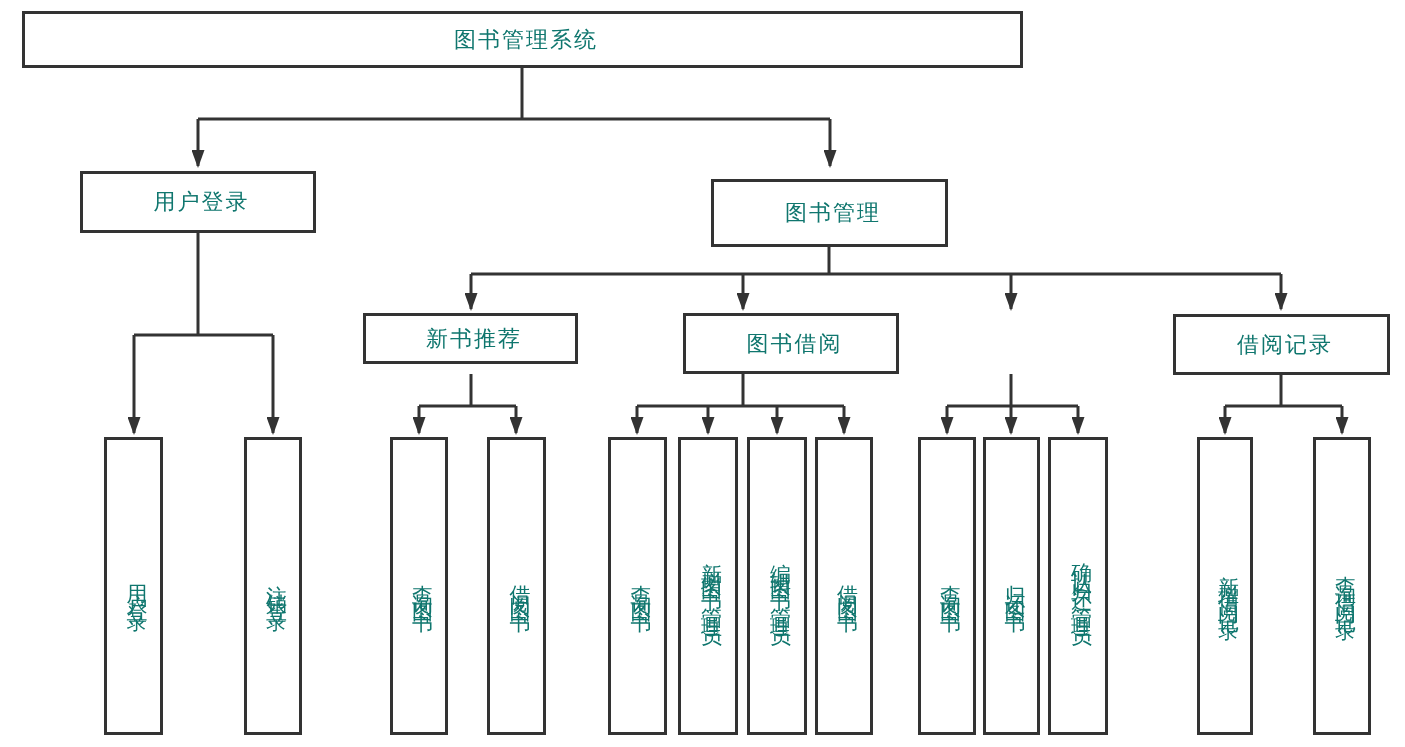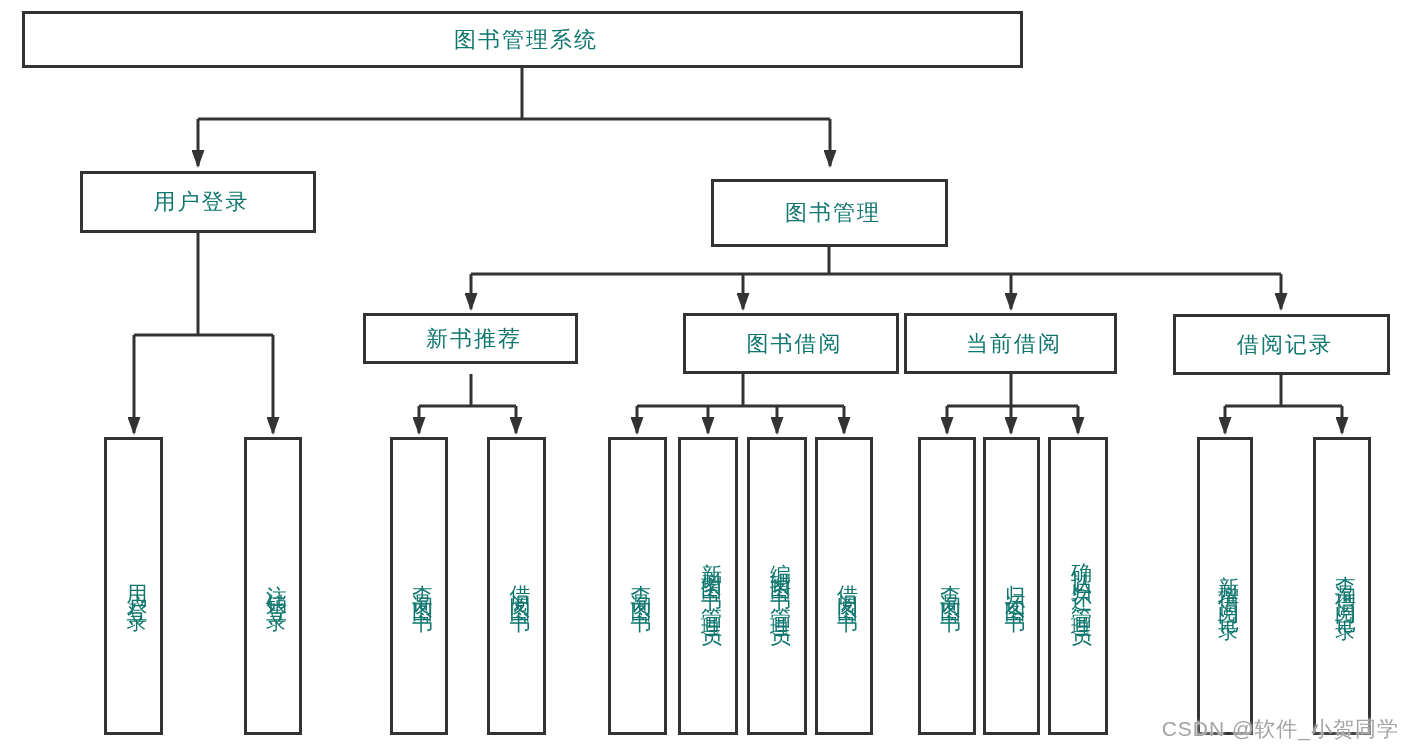--- a/index.html
+++ b/index.html
@@ -79,35 +79,33 @@
     </g>
   </svg>
 
   <div class="node" style="left:22px; top:11px; width:1001px; height:57px;">图书管理系统</div>
 
   <div class="node" style="left:80px; top:171px; width:236px; height:62px;">用户登录</div>
   <div class="node" style="left:711px; top:171px; width:237px; height:68px;margin-top:8px;">图书管理</div>
 
   <div class="node" style="left:363px; top:313px; width:215px; height:51px;">新书推荐</div>
   <div class="node" style="left:635px; top:313px; width:216px; height:61px;margin-left:48px;">图书借阅</div>
-  <div class="node" style="left:904px; top:313px; width:213px; height:61px;">当前借阅</div>
   <div class="node" style="left:1173px; top:314px; width:217px; height:61px;">借阅记录</div>
 
   <div class="node leaf" style="left:104px; top:437px; width:59px; height:298px;">用户登录</div>
   <div class="node leaf" style="left:244px; top:437px; width:58px; height:298px;">注销登录</div>
 
   <div class="node leaf" style="left:390px; top:437px; width:58px; height:298px;">查询图书</div>
   <div class="node leaf" style="left:487px; top:437px; width:59px; height:298px;">借阅图书</div>
 
   <div class="node leaf" style="left:608px; top:437px; width:59px; height:298px;">查询图书</div>
   <div class="node leaf" style="left:678px; top:437px; width:60px; height:298px;">新增图书（管理员）</div>
   <div class="node leaf" style="left:747px; top:437px; width:60px; height:298px;">编辑图书（管理员）</div>
   <div class="node leaf" style="left:815px; top:437px; width:58px; height:298px;">借阅图书</div>
 
   <div class="node leaf" style="left:918px; top:437px; width:58px; height:298px;">查询图书</div>
   <div class="node leaf" style="left:983px; top:437px; width:57px; height:298px;">归还图书</div>
   <div class="node leaf" style="left:1048px; top:437px; width:60px; height:298px;">确认归还（管理员）</div>
 
   <div class="node leaf" style="left:1197px; top:437px; width:56px; height:298px;">新增借阅记录</div>
   <div class="node leaf" style="left:1313px; top:437px; width:58px; height:298px;">查询借阅记录</div>
 
-  <div class="watermark">CSDN @软件_小贺同学</div>
 </div>
 
 </body></html>

